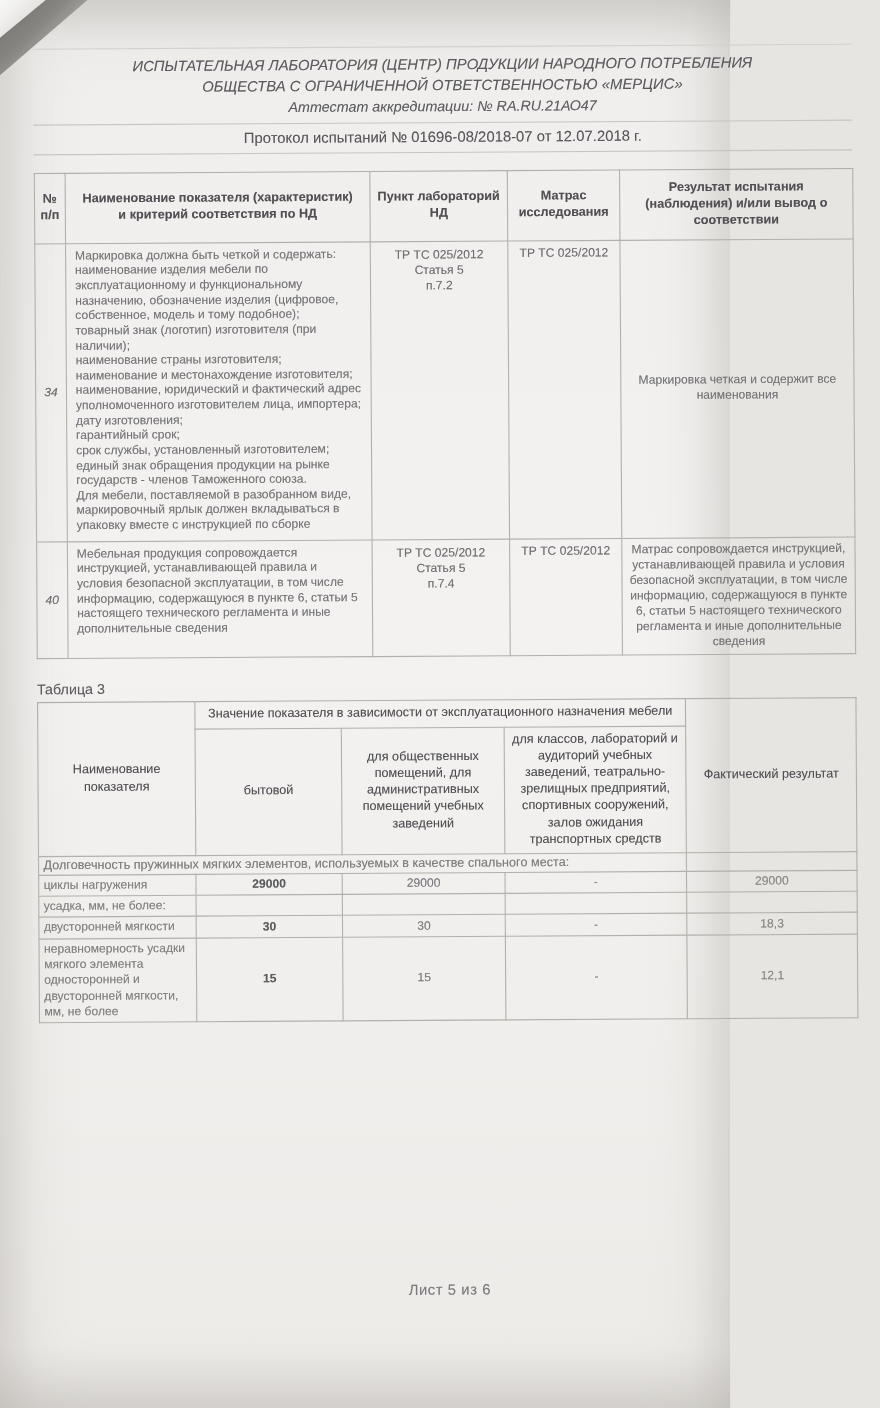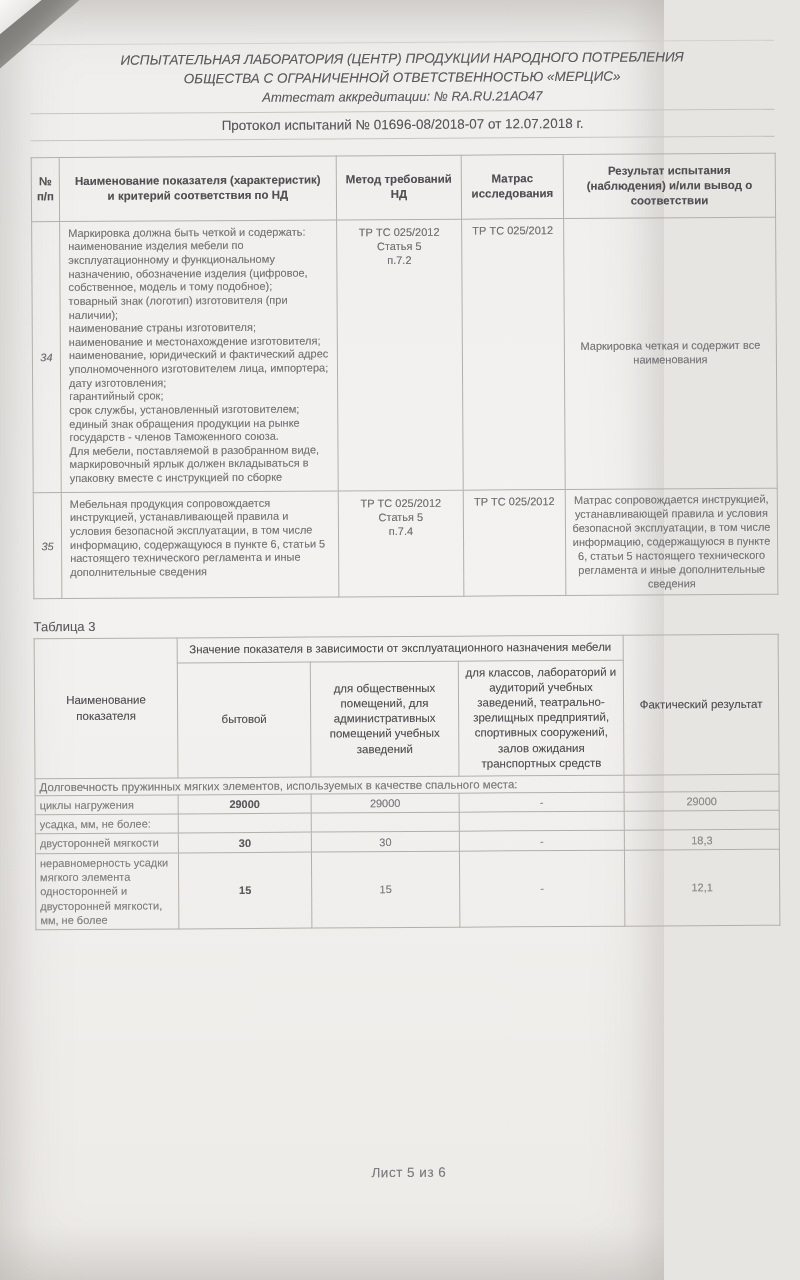--- a/index.html
+++ b/index.html
@@ -120,21 +120,21 @@
           <col style="width:125px">
         <col style="width:102px">
           <col style="width:212px">
       </colgroup>
       <thead>
         <tr>
           <th>№
 п/п</th>
           <th>Наименование показателя (характеристик)
 и критерий соответствия по НД</th>
-          <th>Метод требований
+          <th>Пункт лабораторий
 НД</th>
           <th>Матрас
 исследования</th>
           <th>Результат испытания
 (наблюдения) и/или вывод о
 соответствии</th>
         </tr>
       </thead>
       <tbody>
         <tr>
@@ -150,21 +150,21 @@
 срок службы, установленный изготовителем;
 единый знак обращения продукции на рынке государств - членов Таможенного союза.
 Для мебели, поставляемой в разобранном виде, маркировочный ярлык должен вкладываться в упаковку вместе с инструкцией по сборке</td>
           <td class="cell-clause">ТР ТС 025/2012
 Статья 5
 п.7.2</td>
           <td class="cell-method">ТР ТС 025/2012</td>
           <td class="cell-result">Маркировка четкая и содержит все наименования</td>
         </tr>
         <tr>
-          <td class="cell-num">35</td>
+          <td class="cell-num">40</td>
           <td class="cell-name">Мебельная продукция сопровождается инструкцией, устанавливающей правила и условия безопасной эксплуатации, в том числе информацию, содержащуюся в пункте 6, статьи 5 настоящего технического регламента и иные дополнительные сведения</td>
           <td class="cell-clause">ТР ТС 025/2012
 Статья 5
 п.7.4</td>
           <td class="cell-method">ТР ТС 025/2012</td>
           <td class="cell-result" style="vertical-align:top;">Матрас сопровождается инструкцией, устанавливающей правила и условия безопасной эксплуатации, в том числе информацию, содержащуюся в пункте 6, статьи 5 настоящего технического регламента и иные дополнительные сведения</td>
         </tr>
       </tbody>
     </table>
 

